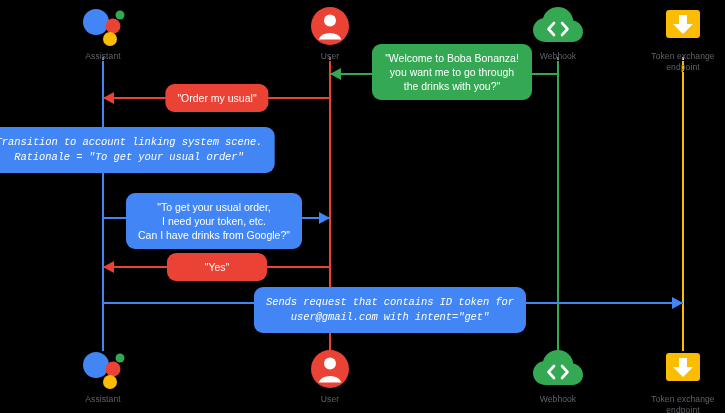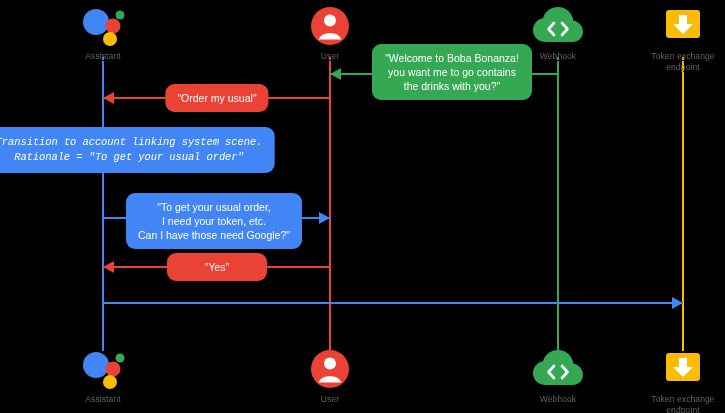--- a/index.html
+++ b/index.html
@@ -118,43 +118,47 @@
     <div class="arrow-head left" style="left:103px; top:261px; color:#ea4335;"></div>
   </div>
 
   <div>
     <div class="msg-line" style="left:103px; top:302px; width:580px; background:#4285f4;"></div>
     <div class="arrow-head right" style="left:672px; top:297px; color:#4285f4;"></div>
   </div>
 
   <div class="bubble speech" style="left:452px; top:72px; background:#34a853; width:160px;">
     <div class="line">"Welcome to Boba Bonanza!</div>
-    <div class="line">you want me to go contains</div>
+    <div class="line">you want me to go through</div>
     <div class="line">the drinks with you?"</div>
   </div>
 
   <div class="bubble speech" style="left:217px; top:98px; background:#ea4335;">
     <div class="line">"Order my usual"</div>
   </div>
 
   <div class="bubble code" style="left:129px; top:150px; background:#4285f4;">
     <div class="line">Transition to account linking system scene.</div>
     <div class="line">Rationale = "To get your usual order"</div>
   </div>
 
   <div class="bubble speech" style="left:214px; top:221px; background:#4285f4;">
     <div class="line">"To get your usual order,</div>
     <div class="line">I need your token, etc.</div>
-    <div class="line">Can I have those need Google?"</div>
+    <div class="line">Can I have drinks from Google?"</div>
   </div>
 
   <div class="bubble speech" style="left:217px; top:267px; background:#ea4335; width:100px;">
     <div class="line">"Yes"</div>
   </div>
 
+  <div class="bubble code" style="left:390px; top:310px; background:#4285f4;">
+    <div class="line">Sends request that contains ID token for</div>
+    <div class="line">user@gmail.com with intent="get"</div>
+  </div>
 
   <div class="actor" style="left:103px; top:4px;">
     <div class="icon-wrap">
       <svg width="44" height="40" viewBox="0 0 44 40">
         <circle cx="15" cy="16" r="13" fill="#4285f4"></circle>
         <circle cx="32" cy="20" r="7.5" fill="#ea4335"></circle>
         <circle cx="29" cy="33" r="7" fill="#fbbc04"></circle>
         <circle cx="39" cy="9" r="4.5" fill="#34a853"></circle>
       </svg>
     </div>

